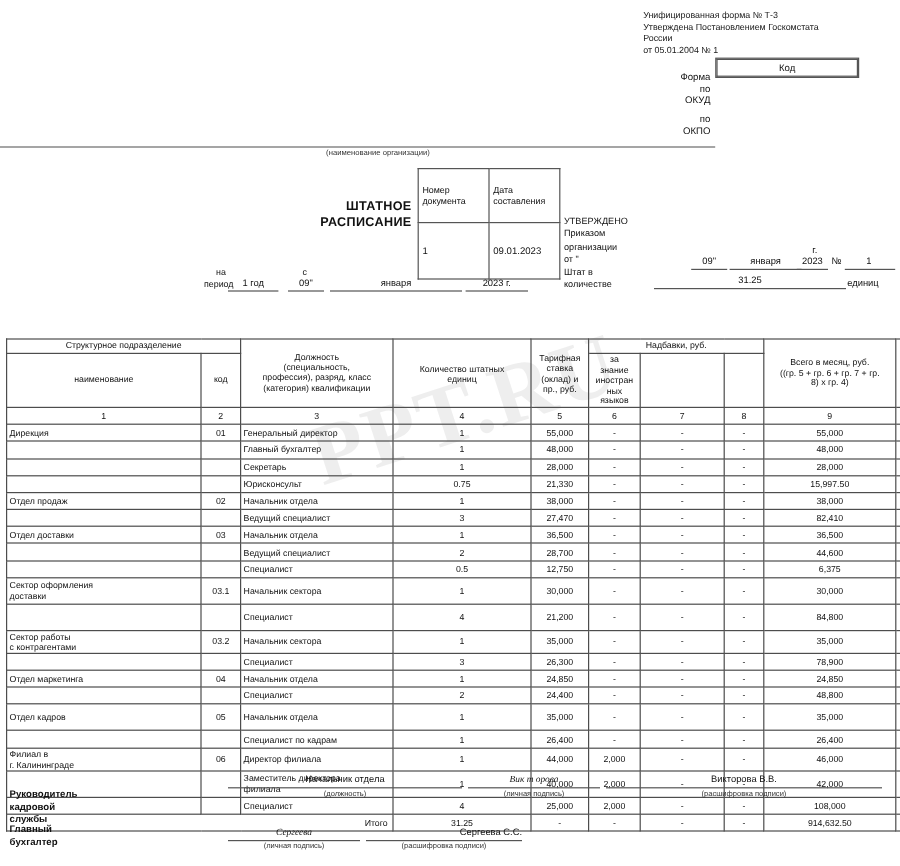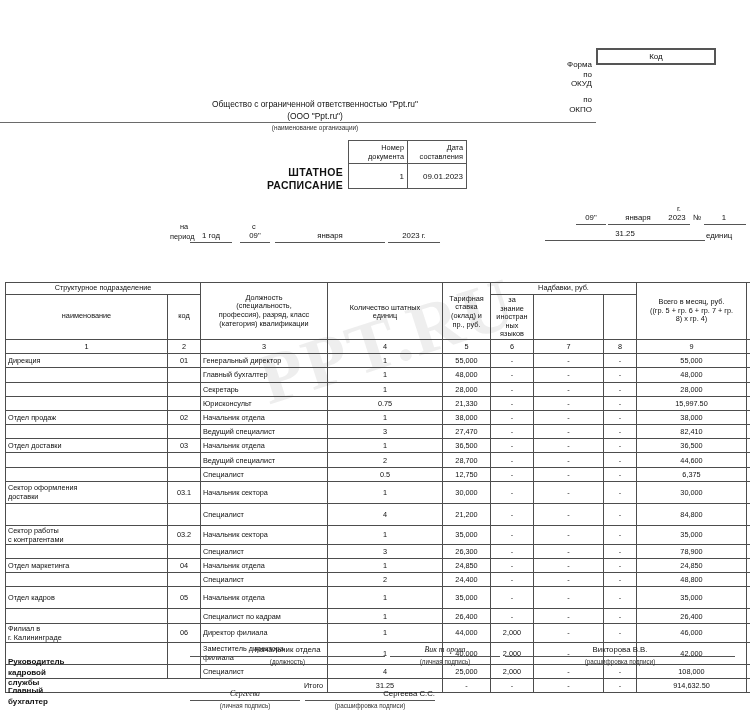--- a/index.html
+++ b/index.html
@@ -105,22 +105,22 @@
   .doc-box {
     position: absolute;
     left: 348px;
     top: 140px;
     border-collapse: collapse;
   }
   .doc-box td, .doc-box th {
     border: 1px solid #555;
     font-weight: normal;
     font-size: 7.4px;
-    text-align: right;
-    padding: 1px 3px;
+    text-align: left;
+    padding: 12px 3px;
   }
   .doc-box th { height: 20px; width: 52px; line-height: 9px; }
   .doc-box td { height: 22px; font-size: 8px; }
 
   
   .approve {
     position: absolute;
     left: 470px;
     top: 180px;
     font-size: 7.6px;
@@ -209,20 +209,26 @@
     font-family: "Liberation Serif", serif;
   }
 </style>
 </head>
 <body>
 
 <div class="page">
 
   <div class="watermark">PPT.RU</div>
 
+  <div class="form-ref">
+    <div>Унифицированная форма № Т-3</div>
+    <div>Утверждена Постановлением Госкомстата</div>
+    <div>России</div>
+    <div>от 05.01.2004 № 1</div>
+  </div>
 
   <div class="code-label" id="lbl-forma">Форма</div>
   <div class="code-label" id="lbl-okud">
     <span>по</span><br>
     <span>ОКУД</span>
   </div>
   <div class="code-label" id="lbl-okpo">
     <span>по</span><br>
     <span>ОКПО</span>
   </div>
@@ -230,24 +236,20 @@
   <div class="code-box">
     <table>
       <tbody>
           <tr>
             <td>Код</td>
           </tr>
     </tbody>
       </table>
   </div>
 
-  <div class="org-name">
-    <div>Общество с ограниченной ответственностью "Ppt.ru"</div>
-    <div>(ООО "Ppt.ru")</div>
-  </div>
   <div class="org-rule"></div>
   <div class="org-sub">(наименование организации)</div>
 
   <div class="doc-title">
     <div>ШТАТНОЕ</div>
     <div>РАСПИСАНИЕ</div>
   </div>
 
   <table class="doc-box">
     <tbody>
@@ -261,20 +263,28 @@
         <span>составления</span>
       </th>
     </tr>
     <tr>
       <td>1</td>
       <td>09.01.2023</td>
     </tr>
   </tbody>
     </table>
 
+  <div class="approve">
+    <div>УТВЕРЖДЕНО</div>
+    <div>Приказом</div>
+    <div>организации</div>
+    <div>от "</div>
+    <div>Штат в</div>
+    <div>количестве</div>
+  </div>
 
   <div class="fillval" style="left:578px; top:213px; width:26px;">09"</div>
   <div class="fill" style="left:576px; top:224px; width:30px;"></div>
 
   <div class="fillval" style="left:608px; top:213px; width:60px;">января</div>
   <div class="fill" style="left:608px; top:224px; width:60px;"></div>
 
   <div class="fillval" style="left:668px; top:204px; width:22px;">г.</div>
   <div class="fillval" style="left:662px; top:213px; width:30px;">2023</div>
   <div class="fill" style="left:664px; top:224px; width:26px;"></div>

